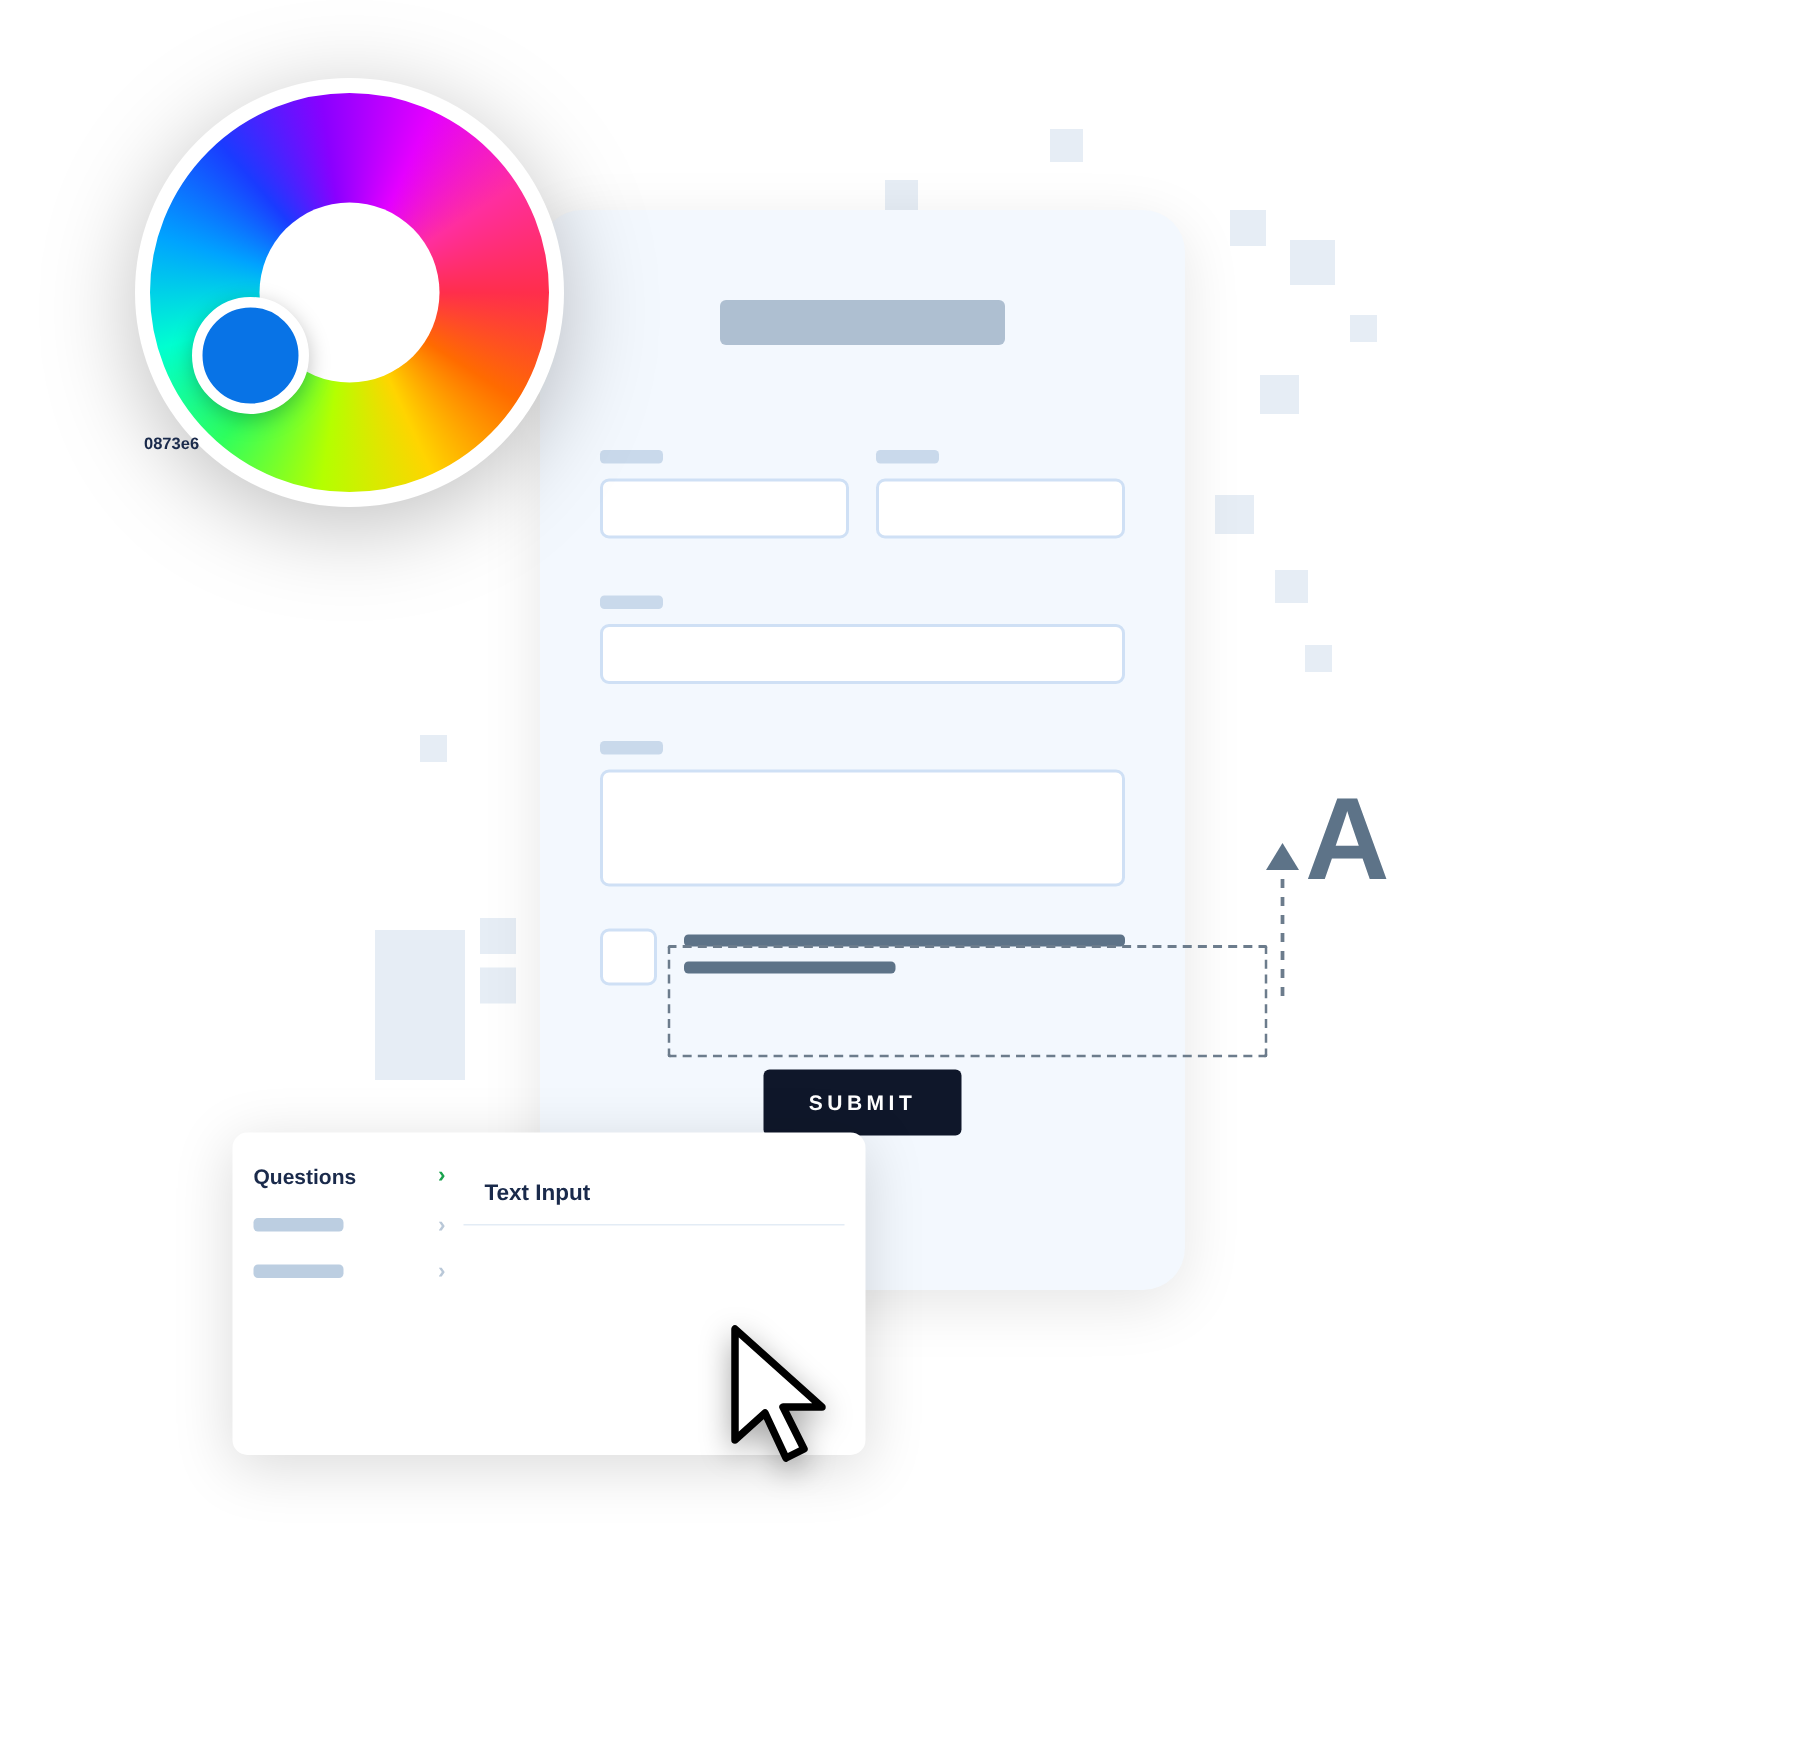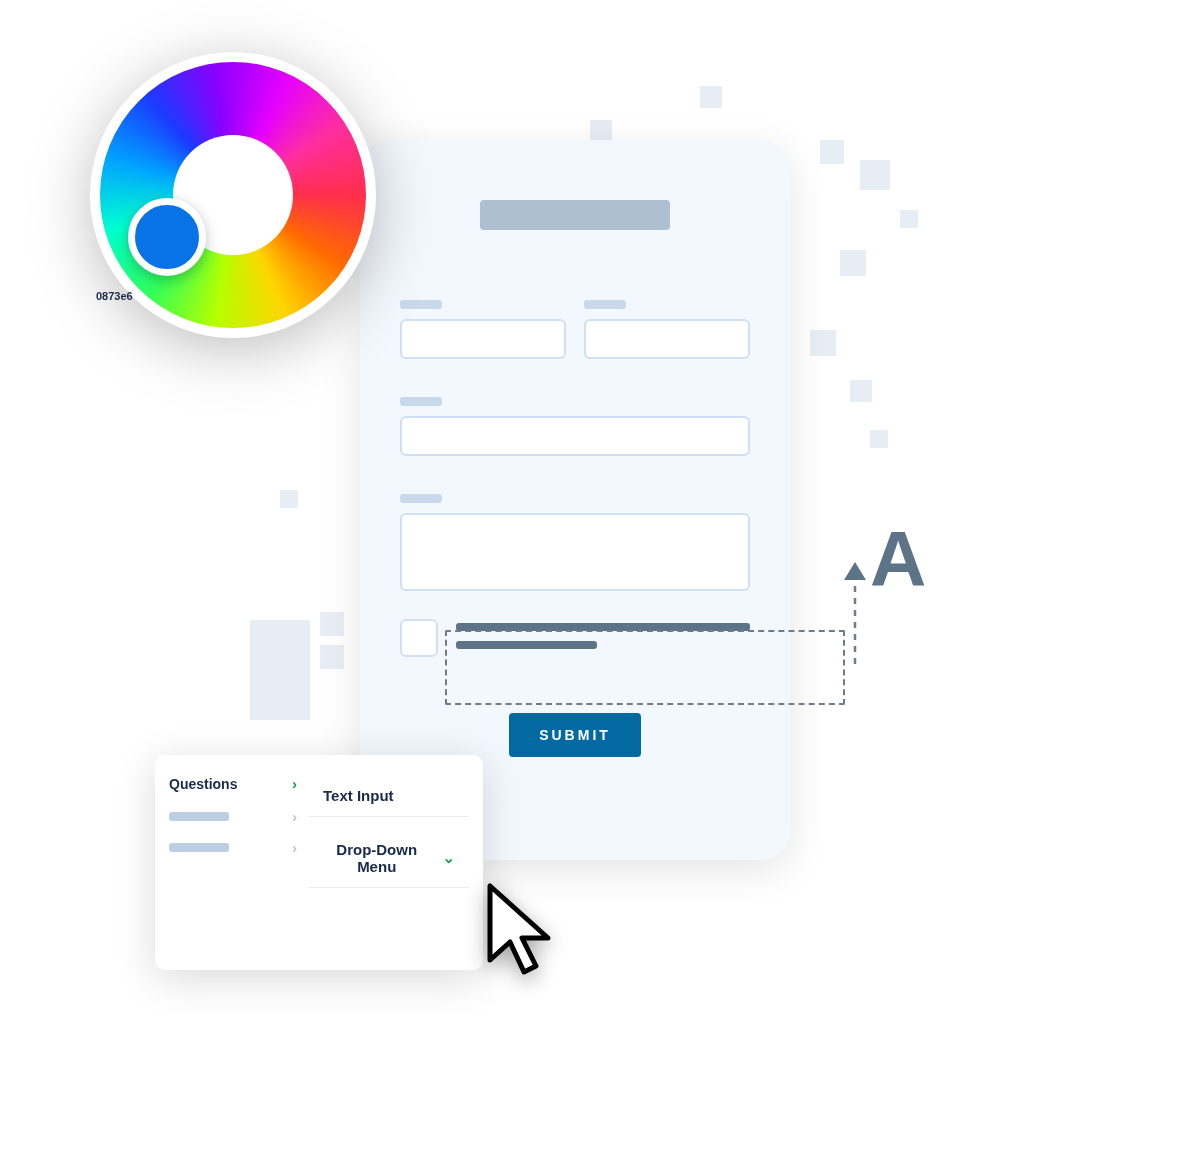--- a/index.html
+++ b/index.html
@@ -52,21 +52,21 @@
   .checkbox {
     width: 38px; height: 38px; border: 2px solid #cfe0f5; background: #fff;
     border-radius: 6px; flex-shrink: 0;
   }
   .cbline { height: 8px; background: #5d7388; border-radius: 3px; }
   .cbline + .cbline { margin-top: 10px; }
   .submit-btn {
     display: block;
     margin: 46px auto 0 auto;
     padding: 14px 30px;
-    background: #0369a1;
+    background: #0f172a;
     color: #fff;
     font-weight: 700;
     font-size: 14px;
     letter-spacing: 3px;
     border-radius: 4px;
     border: none;
     cursor: pointer;
   }
 
   
@@ -131,28 +131,27 @@
     font-size: 11px;
     font-weight: 600;
     color: #1a2a4b;
   }
 
   
   .q-panel {
     position: absolute;
     left: 155px;
     top: 755px;
-    width: 328px;
+    width: 422px;
     height: 215px;
     background: #fff;
     border-radius: 10px;
     box-shadow: 0 8px 40px rgba(0,0,0,0.15);
     display: flex;
     padding: 20px 14px;
-    text-align: center;
   }
   .q-left { width: 140px; padding-right: 12px; }
   .q-label {
     font-size: 14px; font-weight: 600; color: #1a2a4b;
     display: flex; align-items: center; justify-content: space-between;
     margin-bottom: 16px;
   }
   .q-row-ph {
     display: flex; align-items: center; justify-content: space-between;
     margin-bottom: 14px;
@@ -276,22 +275,18 @@
     </div>
     <div class="q-row-ph">
       <span class="bar"></span>
         <span class="chev gray">›</span>
     </div>
   </div>
   <div class="q-right">
     <div class="q-item sel">
       <span>Text Input</span>
     </div>
-    <div class="q-item sel">
-      <span>Drop-Down Menu</span>
-      <span class="dd">⌄</span>
-    </div>
   </div>
 </div>
 
 <svg class="cursor" viewBox="0 0 78 100">
   <path d="M4 4 L4 78 L24 60 L38 90 L50 84 L36 56 L62 56 Z" fill="#ffffff" stroke="#000" stroke-width="5" stroke-linejoin="round"></path>
 </svg>
 
 </body></html>

